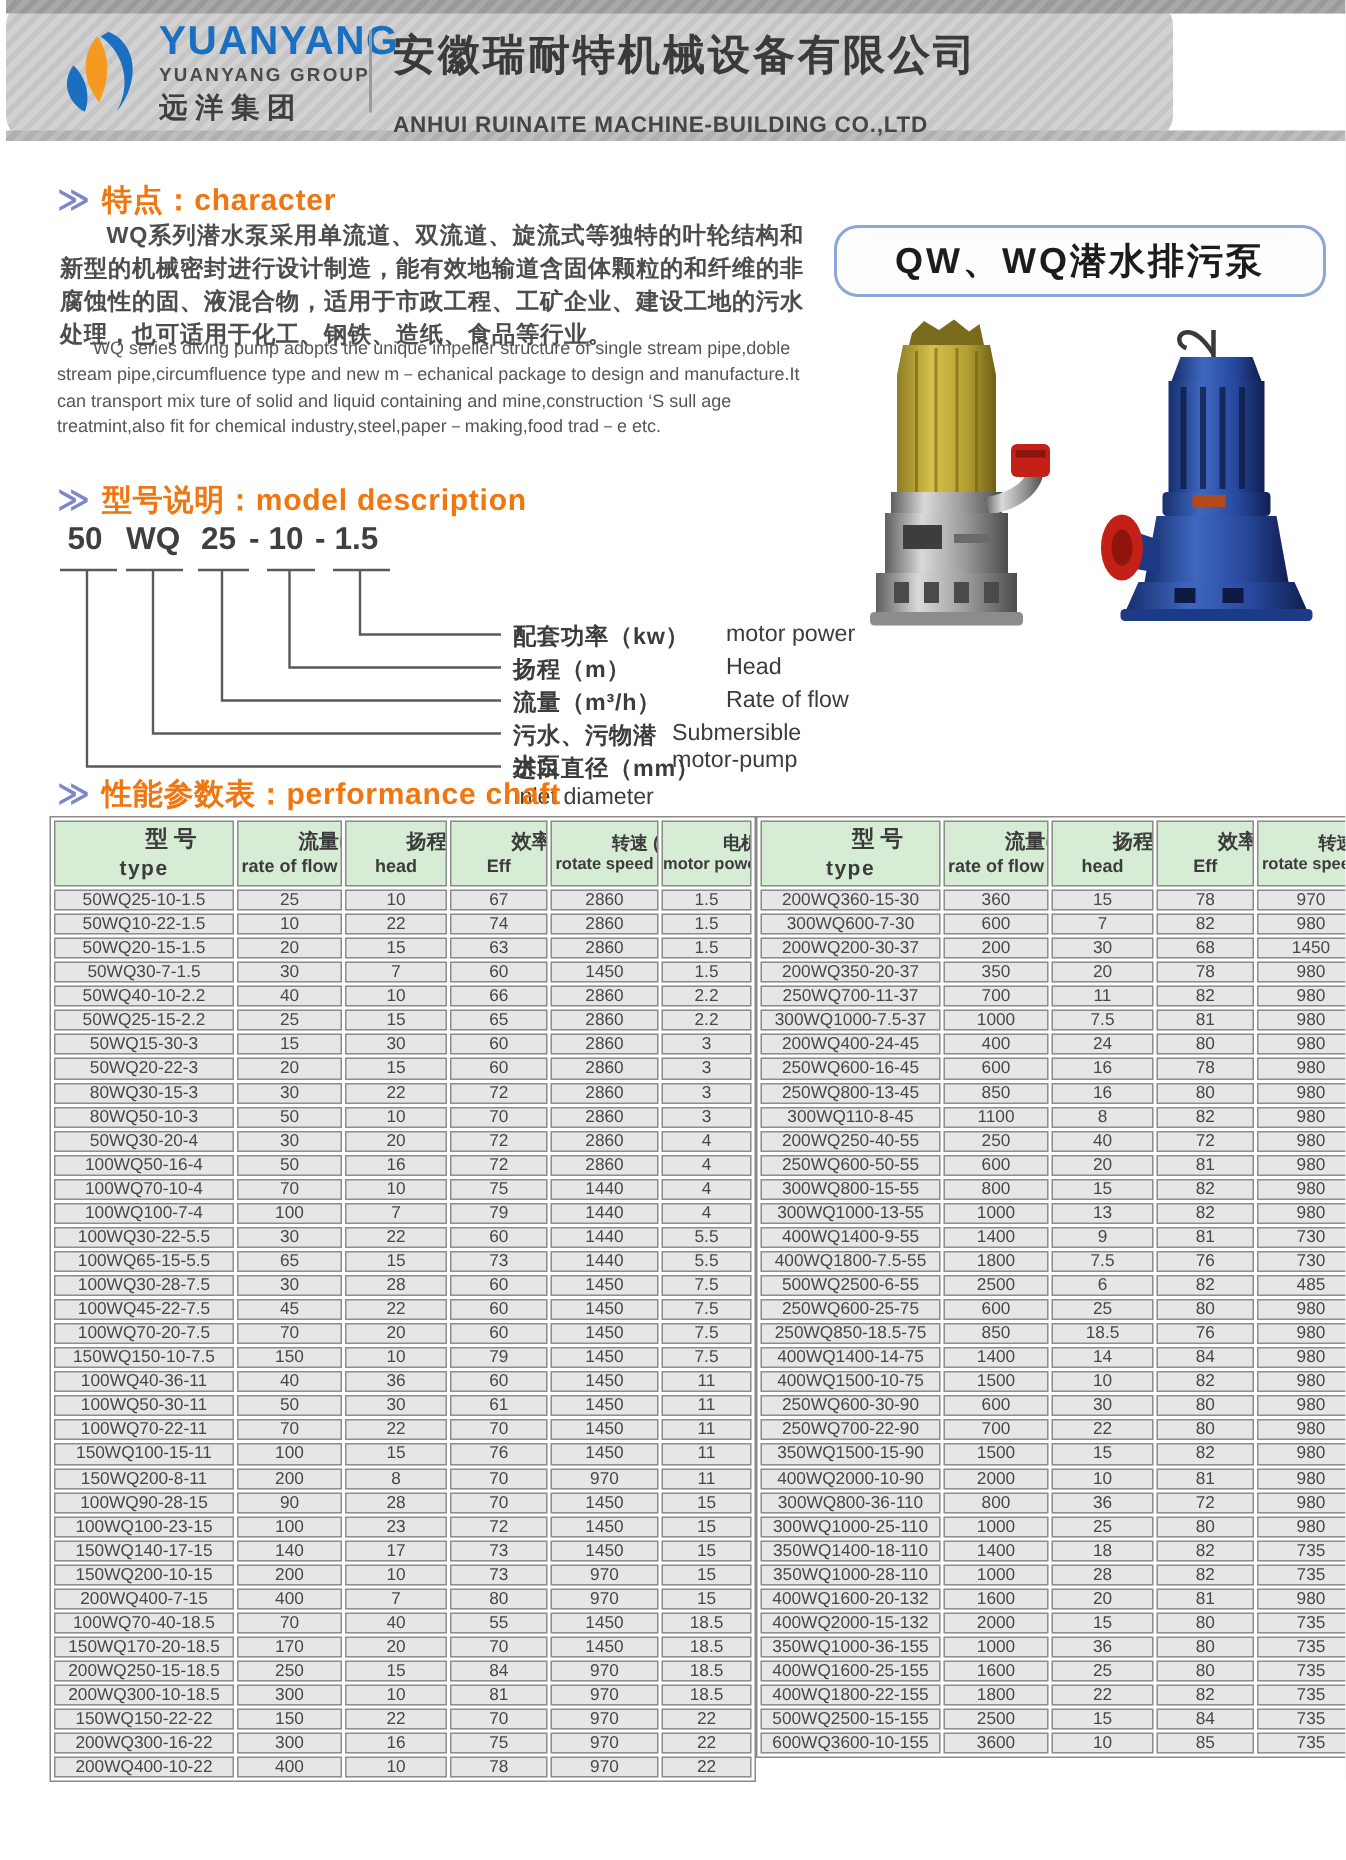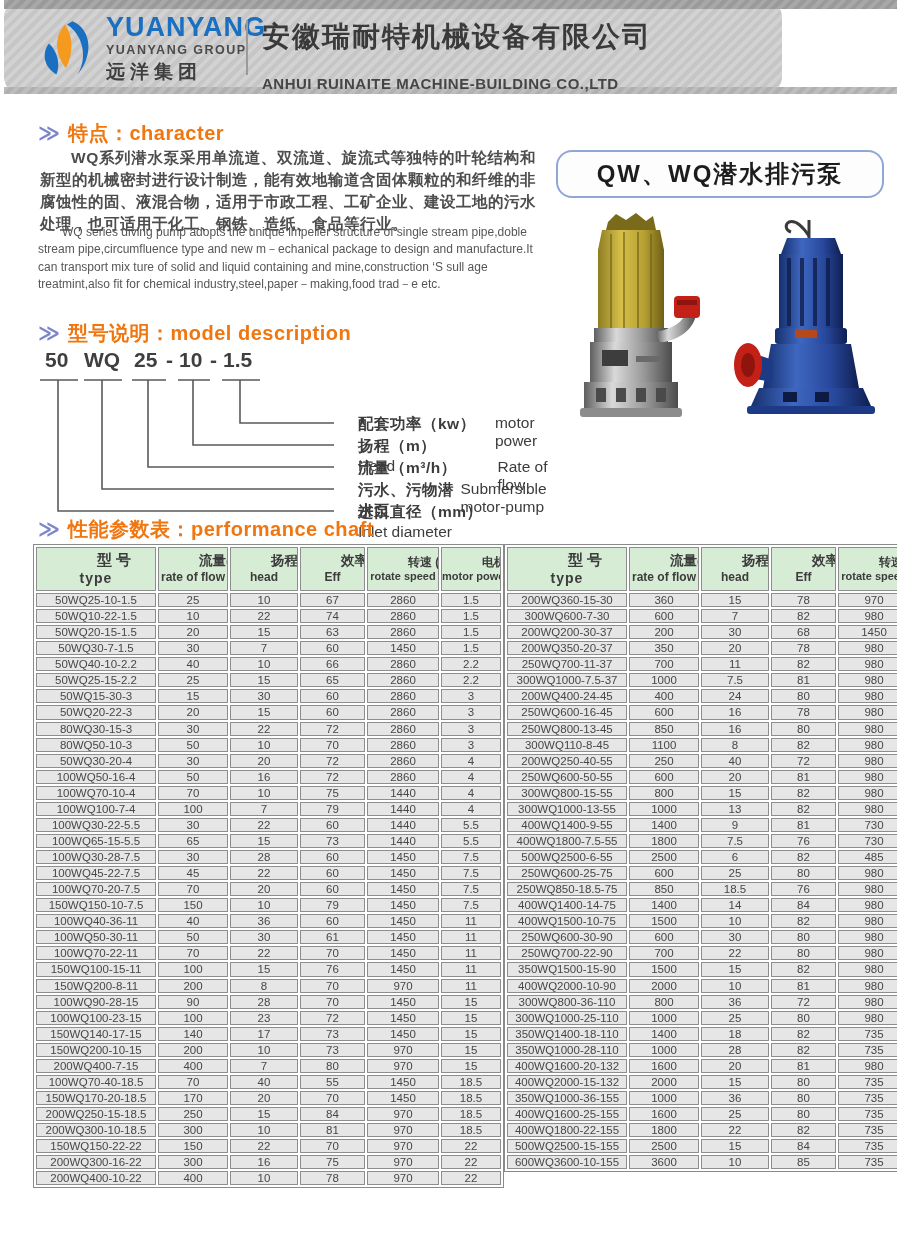--- a/index.html
+++ b/index.html
@@ -37,21 +37,21 @@
   
   .para-cn { position:absolute; left:40px; top:147px; width:496px;
     font-size:15.5px; font-weight:bold; color:#4d4d4d; line-height:1.42;
     text-indent:2em; letter-spacing:0.5px; text-align:justify; }
   .para-en { position:absolute; left:38px; top:224px; width:500px;
     font-size:12px; color:#565656; line-height:1.45; text-indent:2em; }
   
   .model-diagram { position:absolute; left:38px; top:348px; width:540px; height:188px; }
   .code-part { position:absolute; top:0; font-size:21px; font-weight:bold; color:#3f3f3f; }
   .diagram-svg { position:absolute; left:0; top:0; }
-  .dg-label { position:absolute; display:flex;margin-left:16px; }
+  .dg-label { position:absolute; display:flex; }
   .dg-cn { width:142px; font-size:15.5px; font-weight:bold; color:#3c3c3c; letter-spacing:0.5px; }
   .dg-en { font-size:15.5px; color:#3c3c3c; }
   
   .badge { position:absolute; left:556px; top:150px; width:328px; height:48px;
     border:2px solid #8fa6d6; border-radius:16px; background:#fdfdfd;
     display:flex; align-items:center; justify-content:center; }
   .badge-text { font-size:24px; font-weight:bold; color:#1c1c1c; letter-spacing:2px; }
   .pumps { position:absolute; left:556px; top:210px; width:330px; height:215px;
     display:flex; justify-content:space-between; }
   
@@ -127,21 +127,21 @@
     <span class="code-part" style="left:96px;">25</span>
     <span class="code-part" style="left:128px;">-</span>
     <span class="code-part" style="left:141px;">10</span>
     <span class="code-part" style="left:172px;">-</span>
     <span class="code-part" style="left:185px;">1.5</span>
 
     <div class="dg-label" style="left:304px; top:66px;">
       <span class="dg-cn">配套功率（kw）</span>
       <span class="dg-en">motor power</span>
     </div>
-    <div class="dg-label" style="left:304px; top:88px;flex-direction:column;">
+    <div class="dg-label" style="left:304px; top:88px;">
       <span class="dg-cn">扬程（m）</span>
       <span class="dg-en">Head</span>
     </div>
     <div class="dg-label" style="left:304px; top:110px;">
       <span class="dg-cn">流量（m³/h）</span>
       <span class="dg-en">Rate of flow</span>
     </div>
     <div class="dg-label" style="left:304px; top:132px;">
       <span class="dg-cn">污水、污物潜水泵</span>
       <span class="dg-en">Submersible motor-pump</span>

